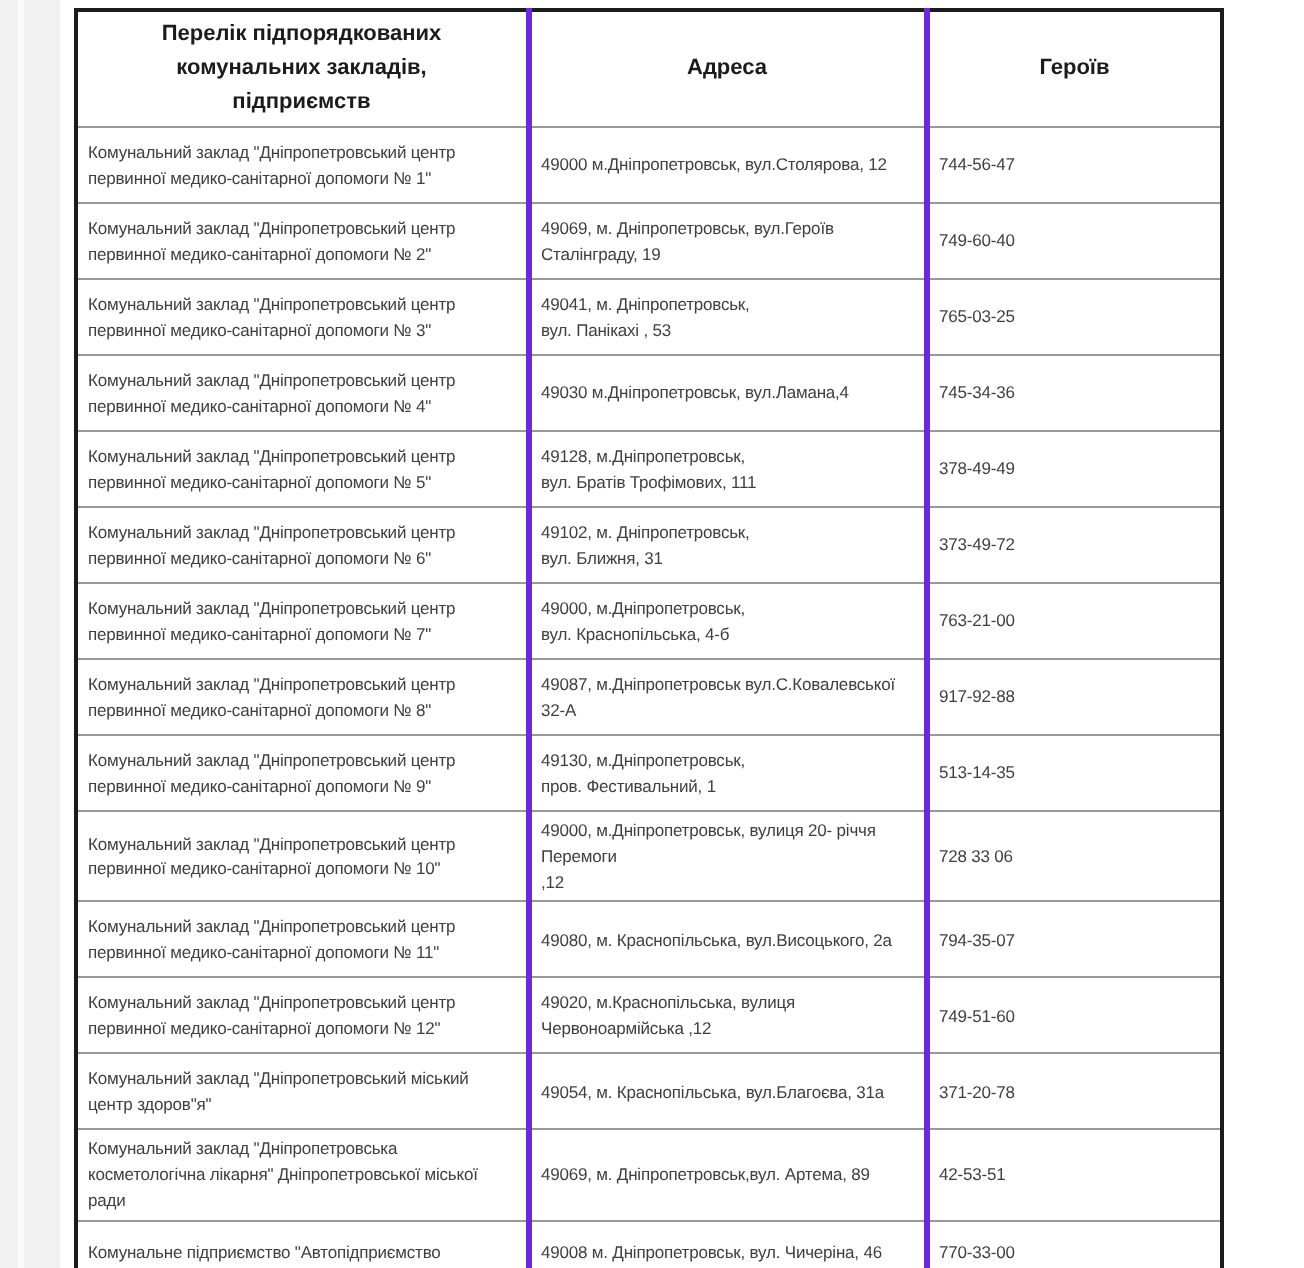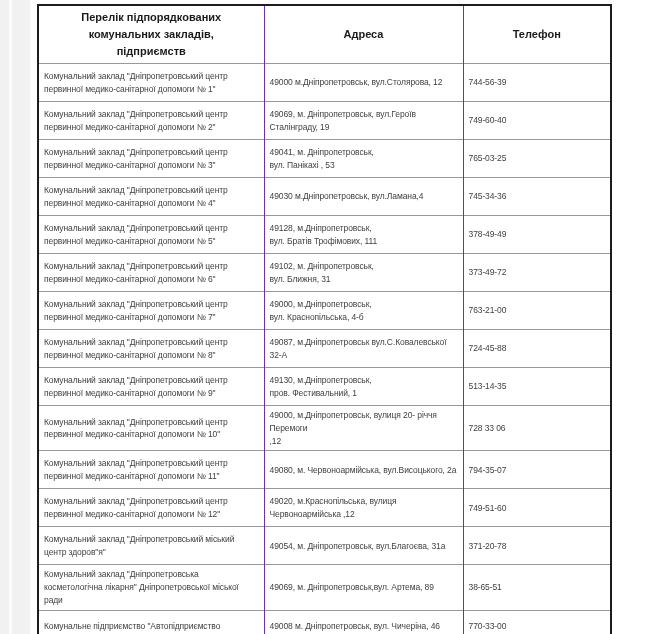--- a/index.html
+++ b/index.html
@@ -29,21 +29,21 @@
     border-collapse:collapse;table-layout:fixed;
     border-top:2px solid var(--border-dark);
     border-left:2px solid var(--border-dark);
     border-right:2px solid var(--border-dark);
   }
   col.c1{width:226px;} col.c2{width:199px;} col.c3{width:148px;}
   th, td{
     vertical-align:middle;
     overflow:hidden;
   }
-  th + th, td + td{ border-left:1px solid #6d28d9; }
+  th + th, td + td{ border-left:3px solid #6d28d9; }
   thead tr{ height:46px; }
   th{
     font-size:11px;font-weight:700;color:var(--text-head);
     text-align:center;line-height:1.55;padding:3px 6px;
     white-space:pre-line;
   }
   tbody tr{ height:38px; }
   tbody td{
     border-top:1px solid var(--border-gray);
     font-size:8.5px;color:var(--text-body);
@@ -65,28 +65,28 @@
   <colgroup>
     <col class="c1">
       <col class="c2">
       <col class="c3">
   </colgroup>
   <thead>
     <tr>
       <th>Перелік підпорядкованих комунальних закладів,
 підприємств</th>
       <th>Адреса</th>
-      <th>Телефон</th>
+      <th>Героїв</th>
     </tr>
   </thead>
   <tbody id="table-body">
       <tr>
     <td class="cell-name">Комунальний заклад "Дніпропетровський центр первинної медико-санітарної допомоги № 1"</td>
     <td class="cell-addr">49000 м.Дніпропетровськ, вул.Столярова, 12</td>
-    <td class="cell-phone">744-56-39</td>
+    <td class="cell-phone">744-56-47</td>
   </tr>
       <tr>
     <td class="cell-name">Комунальний заклад "Дніпропетровський центр первинної медико-санітарної допомоги № 2"</td>
     <td class="cell-addr">49069, м. Дніпропетровськ, вул.Героїв Сталінграду, 19</td>
     <td class="cell-phone">749-60-40</td>
   </tr>
       <tr>
     <td class="cell-name">Комунальний заклад "Дніпропетровський центр первинної медико-санітарної допомоги № 3"</td>
     <td class="cell-addr">49041,  м. Дніпропетровськ,
 вул. Панікахі , 53</td>
@@ -111,53 +111,53 @@
   </tr>
       <tr>
     <td class="cell-name">Комунальний заклад "Дніпропетровський центр первинної медико-санітарної допомоги № 7"</td>
     <td class="cell-addr">49000, м.Дніпропетровськ,
 вул. Краснопільська, 4-б</td>
     <td class="cell-phone">763-21-00</td>
   </tr>
       <tr>
     <td class="cell-name">Комунальний заклад "Дніпропетровський центр первинної медико-санітарної допомоги № 8"</td>
     <td class="cell-addr">49087, м.Дніпропетровськ вул.С.Ковалевської 32-А</td>
-    <td class="cell-phone">724-45-88</td>
+    <td class="cell-phone">917-92-88</td>
   </tr>
       <tr>
     <td class="cell-name">Комунальний заклад "Дніпропетровський центр первинної медико-санітарної допомоги № 9"</td>
     <td class="cell-addr">49130,  м.Дніпропетровськ,
 пров. Фестивальний, 1</td>
     <td class="cell-phone">513-14-35</td>
   </tr>
       <tr>
     <td class="cell-name">Комунальний заклад "Дніпропетровський центр первинної медико-санітарної допомоги № 10"</td>
     <td class="cell-addr">49000, м.Дніпропетровськ, вулиця 20- річчя Перемоги
 ,12</td>
     <td class="cell-phone">728 33 06</td>
   </tr>
       <tr>
     <td class="cell-name">Комунальний заклад "Дніпропетровський центр первинної медико-санітарної допомоги № 11"</td>
-    <td class="cell-addr">49080, м. Червоноармійська, вул.Висоцького, 2а</td>
+    <td class="cell-addr">49080, м. Краснопільська, вул.Висоцького, 2а</td>
     <td class="cell-phone">794-35-07</td>
   </tr>
       <tr>
     <td class="cell-name">Комунальний заклад "Дніпропетровський центр первинної медико-санітарної допомоги № 12"</td>
     <td class="cell-addr">49020, м.Краснопільська, вулиця Червоноармійська ,12</td>
     <td class="cell-phone">749-51-60</td>
   </tr>
       <tr>
     <td class="cell-name">Комунальний заклад "Дніпропетровський міський центр здоров"я"</td>
-    <td class="cell-addr">49054, м. Дніпропетровськ, вул.Благоєва, 31а</td>
+    <td class="cell-addr">49054, м. Краснопільська, вул.Благоєва, 31а</td>
     <td class="cell-phone">371-20-78</td>
   </tr>
       <tr>
     <td class="cell-name">Комунальний заклад "Дніпропетровська косметологічна лікарня" Дніпропетровської міської ради</td>
     <td class="cell-addr">49069, м. Дніпропетровськ,вул. Артема, 89</td>
-    <td class="cell-phone">38-65-51</td>
+    <td class="cell-phone">42-53-51</td>
   </tr>
       <tr class="last">
     <td class="cell-name">Комунальне підприємство "Автопідприємство санітарного транспорту" Дніпропетровської міської ради</td>
     <td class="cell-addr">49008 м. Дніпропетровськ,  вул. Чичеріна, 46</td>
     <td class="cell-phone">770-33-00</td>
   </tr>
     </tbody>
 </table>
 
 </body></html>

